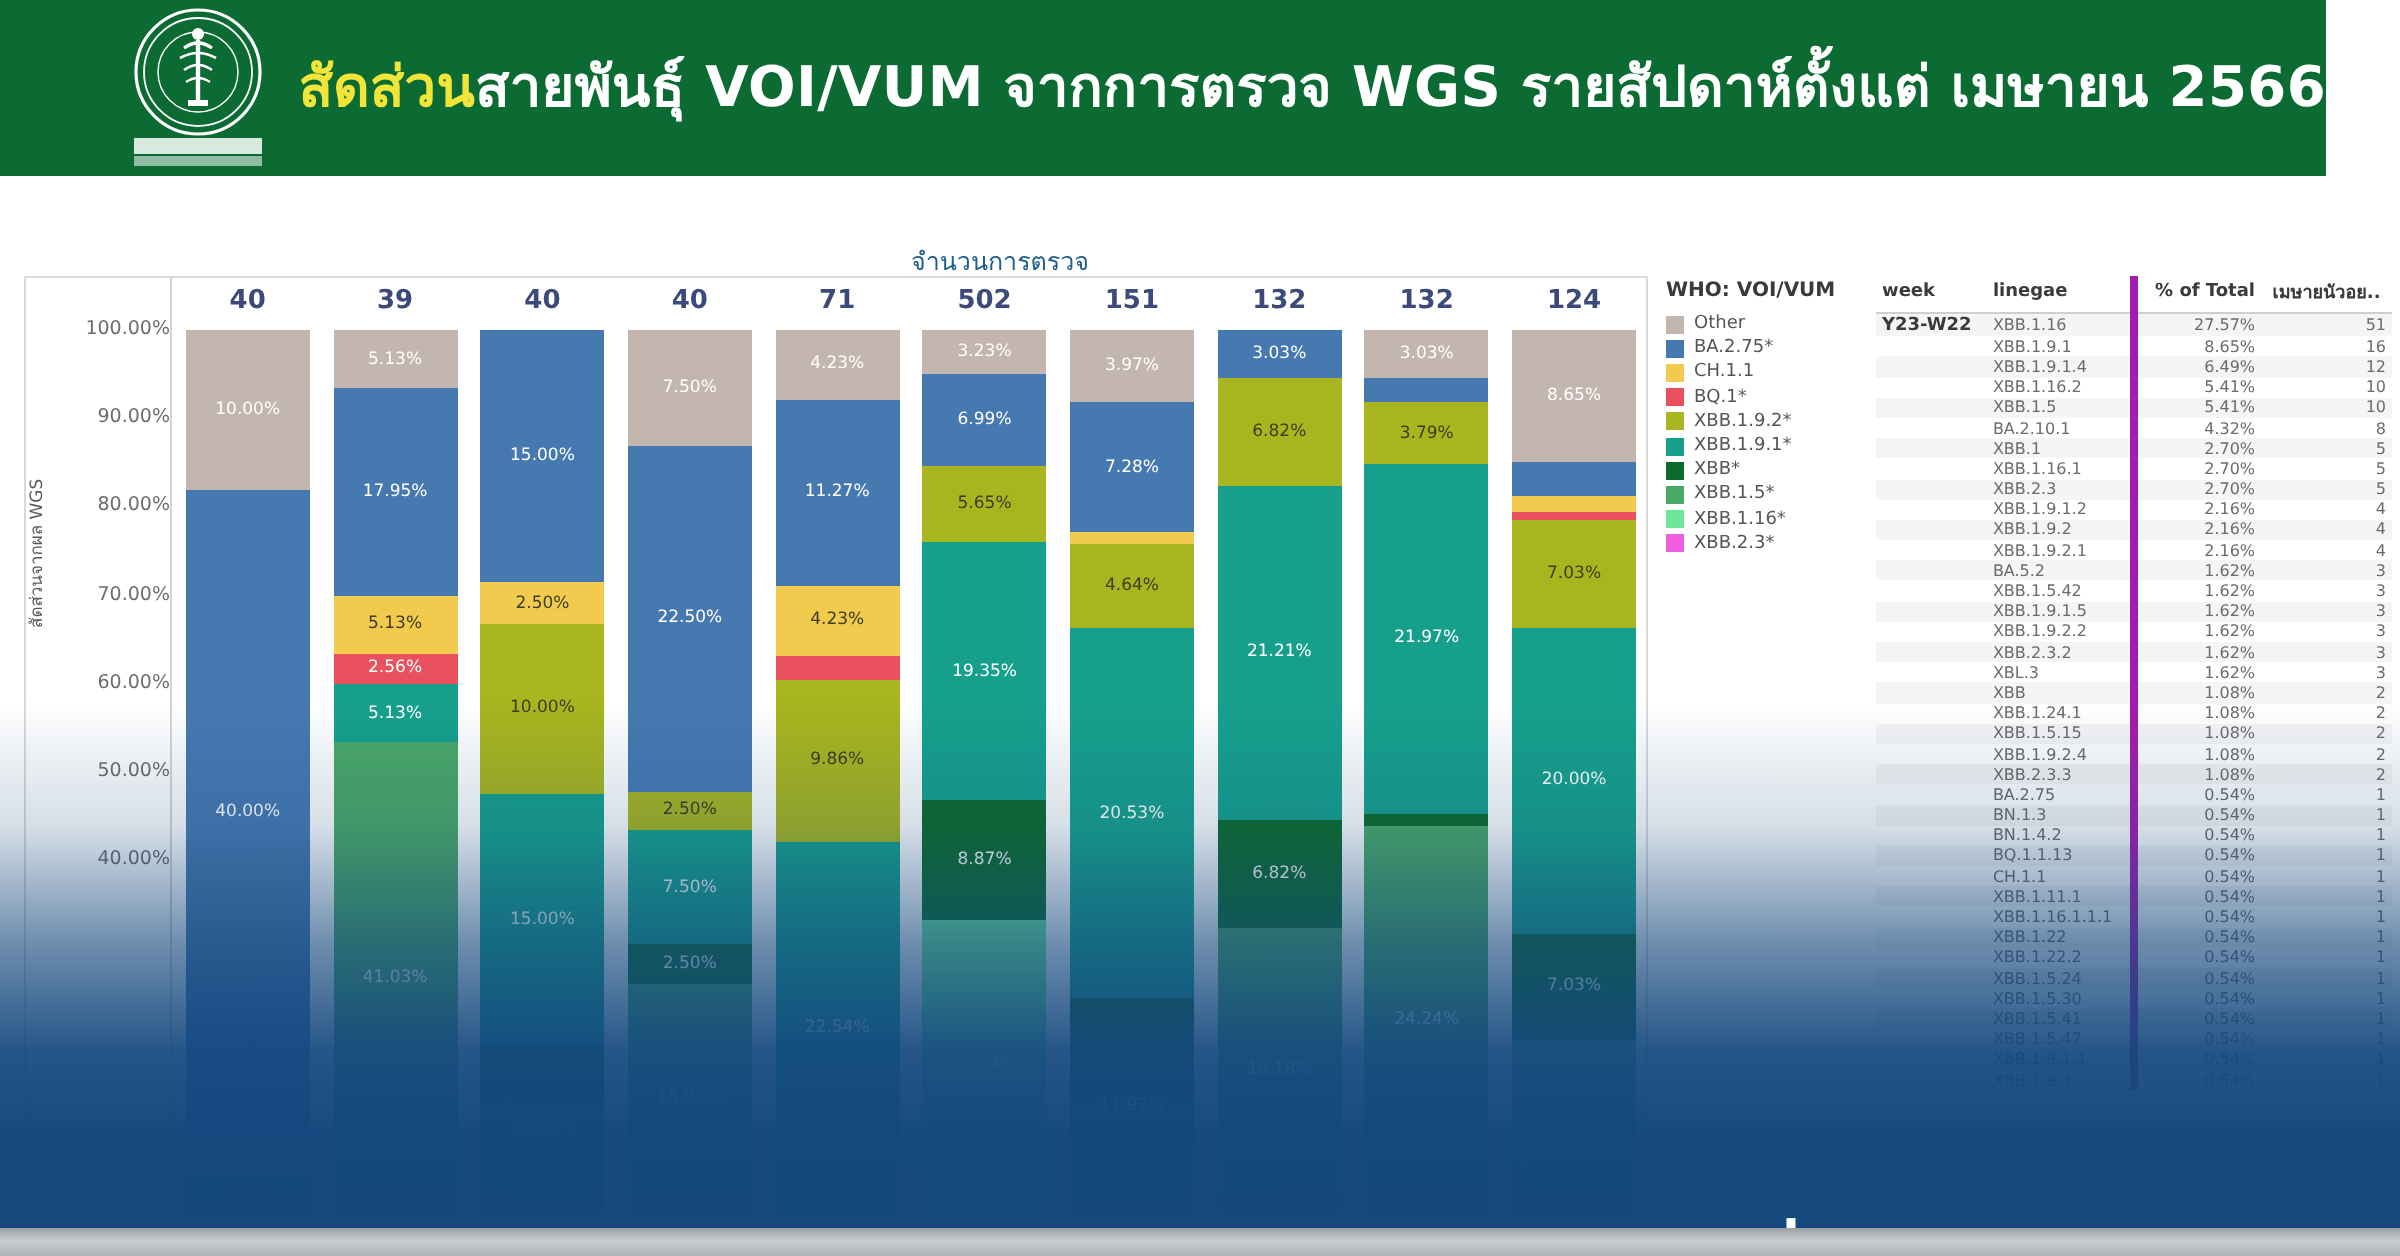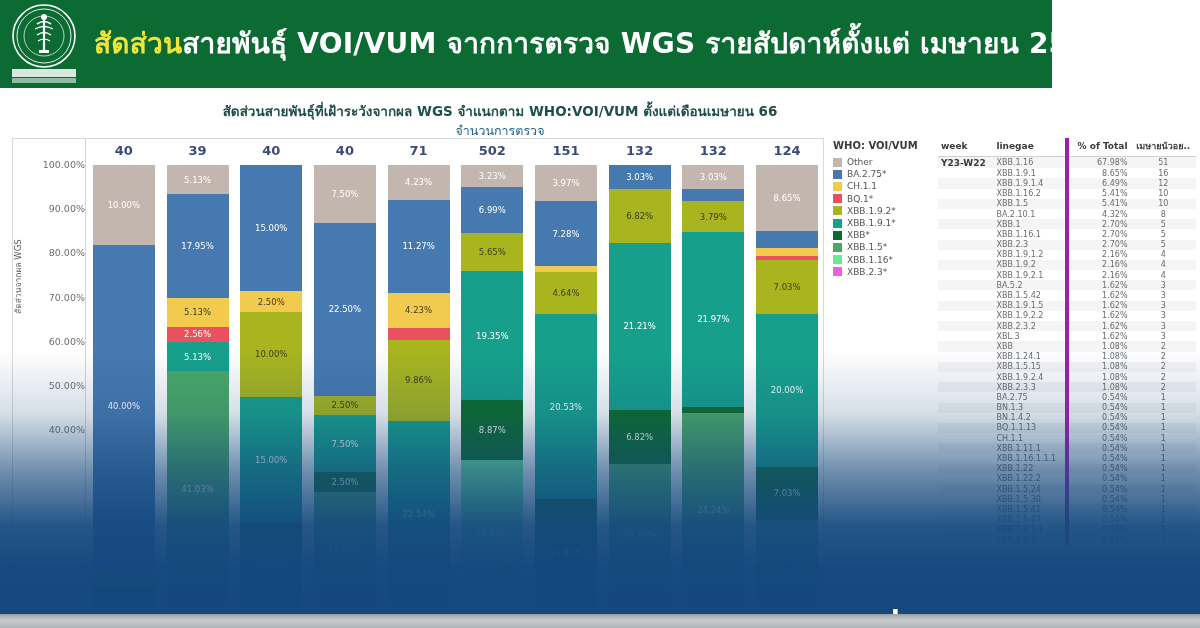--- a/index.html
+++ b/index.html
@@ -5,23 +5,23 @@
   * { margin:0; padding:0; box-sizing:border-box; }
   html,body { width:1200px; height:628px; overflow:hidden; }
   body {
     font-family:"DejaVu Sans","Liberation Sans",sans-serif;
     background:#ffffff;
     position:relative;
   }
 
   
   #header {
-    position:absolute; left:0; top:0; width:1052px; height:88px;
+    position:absolute; left:0; top:0; width:1163px; height:88px;
     background:#0b6b33;
-    display:flex; align-items:center;
+    display:flex; align-items:center;justify-content:flex-end;
   }
   #logo-wrap { width:88px; height:88px; flex:0 0 88px;
     display:flex; align-items:center; justify-content:center; }
   #logo { width:74px; height:84px; position:relative; }
   #header-title {
     font-size:28px; font-weight:bold; color:#ffffff;
     letter-spacing:0.2px; white-space:nowrap; line-height:1.1;
     padding-left:6px;
   }
   #header-title .hl { color:#f2e53a; }
@@ -106,21 +106,21 @@
   #table th {
     font-size:9px; color:#3a3a3a; font-weight:bold;
     text-align:left; padding:1px 3px 3px 3px; white-space:nowrap;
   }
   #table th.num { text-align:right; }
   #table th.cnum { text-align:center; }
   #table td {
     font-size:8px; color:#6b6b6b; padding:0.6px 3px; white-space:nowrap;
   }
   #table td.num { text-align:right; }
-  #table td.cnum { text-align:center; }
+  #table td.cnum { text-align:right; }
   #table td.week { color:#3a3a3a; font-size:9px; font-weight:600; }
   #table .hdr-rule { border-bottom:1px solid #cfcfcf; }
   #table td.lin { border-left:0; }
   #table .vline { border-left:4px solid #a21caf; }
   #table tr.alt { background:#f5f5f5; }
 
   
   #fade {
     position:absolute; left:0; top:88px; width:1200px; height:528px;
     background:linear-gradient(to bottom,
@@ -163,21 +163,20 @@
       <rect x="5" y="76" width="64" height="5" fill="#ffffff" opacity="0.55"></rect>
     </svg>
   </div>
   <div id="header-title">
     <span class="hl">สัดส่วน</span><span>สายพันธุ์ VOI/VUM จากการตรวจ WGS รายสัปดาห์ตั้งแต่ เมษายน 2566</span>
   </div>
 </div>
 
 <div id="slide-body">
 
-  <div id="chart-title">สัดส่วนสายพันธุ์ที่เฝ้าระวังจากผล WGS จำแนกตาม WHO:VOI/VUM  ตั้งแต่เดือนเมษายน 66</div>
   <div id="chart-subtitle">จำนวนการตรวจ</div>
 
   <div id="plot-frame">
     <div id="y-axis">
       <div id="y-axis-title">สัดส่วนจากผล WGS</div>
     <div class="ytick" style="top: 20px;">100.00%</div>
         <div class="ytick" style="top: 64.2px;">90.00%</div>
         <div class="ytick" style="top: 108.4px;">80.00%</div>
         <div class="ytick" style="top: 152.6px;">70.00%</div>
         <div class="ytick" style="top: 196.8px;">60.00%</div>
@@ -452,21 +451,21 @@
           <th>week</th>
           <th>linegae</th>
           <th class="num vline">% of Total</th>
           <th class="cnum">เมษายนัวอย..</th>
         </tr>
       </thead>
       <tbody id="table-body">
           <tr class="alt">
             <td class="week">Y23-W22</td>
             <td class="lin">XBB.1.16</td>
-            <td class="num vline">67.98%</td>
+            <td class="num vline">27.57%</td>
             <td class="cnum">51</td>
           </tr>
           <tr>
             <td class="week"></td>
             <td class="lin">XBB.1.9.1</td>
             <td class="num vline">8.65%</td>
             <td class="cnum">16</td>
           </tr>
           <tr class="alt">
             <td class="week"></td>

